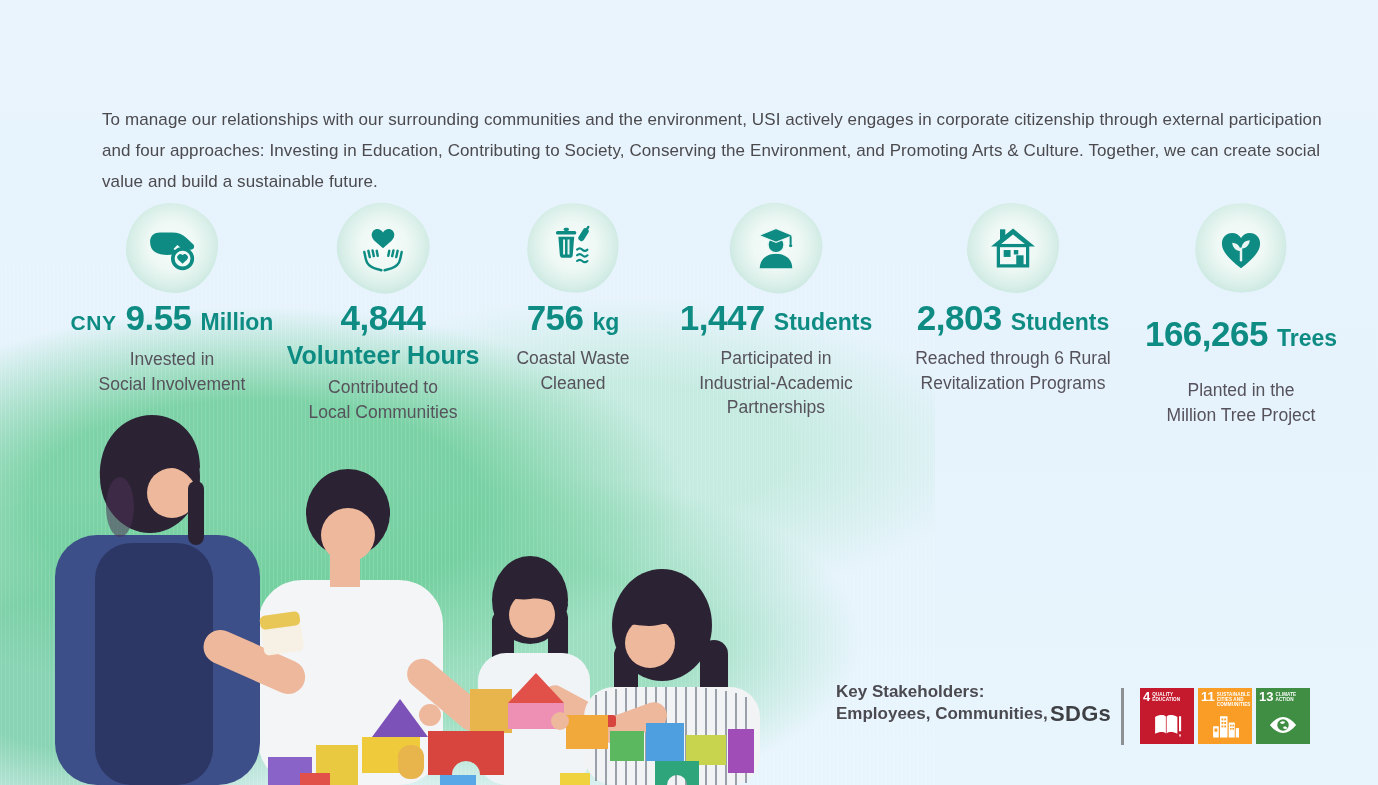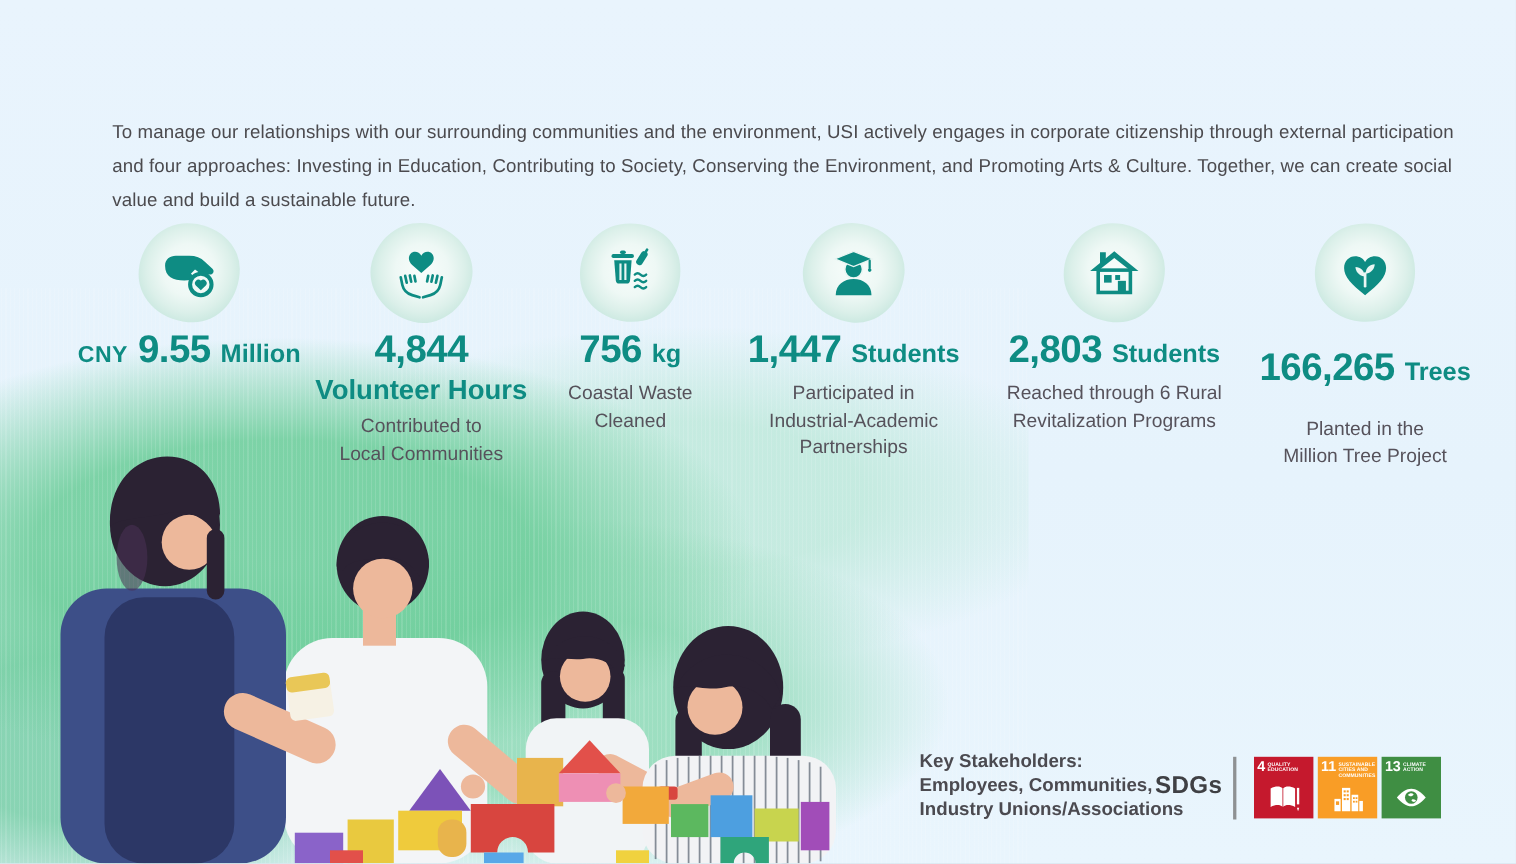--- a/index.html
+++ b/index.html
@@ -171,20 +171,22 @@
         <path d="M5 24 c0-7 5.5-11 12-11 h15 c7.5 0 13 2.2 17.5 6.5 l8.5 8 c2.6 2.5 1 6.5-2.8 6.5 h-9.2 l-7.5-5.6 -4.6 4.8 6 5 c-3.4 1.6-8.2 2.3-13.4 2.3 -12.5 0-21.5-4-21.5-16.5 z" fill="#0E8C83"></path>
         <circle cx="45" cy="45" r="12" fill="#F0FAF7" stroke="#0E8C83" stroke-width="4.5"></circle>
         <path d="M45 51.5 l-5.6-5.4 a3.9 3.9 0 0 1 5.5-5.5 l0.1 0.1 0.1-0.1 a3.9 3.9 0 0 1 5.5 5.5 z" fill="#0E8C83"></path>
       </svg>
     </div>
     <div class="value-row">
       <span class="prefix">CNY</span>
       <span class="value">9.55</span>
       <span class="unit">Million</span>
     </div>
+    <div class="desc">Invested in
+Social Involvement</div>
   </div>
 
   <div class="stat s2">
     <div class="blob">
       <svg viewBox="0 0 64 64">
         <path d="M32 13 c-2.3-4.8-8.6-6-12-2.2 -3.2 3.6-2.2 9 1.8 12.6 l10.2 8.9 10.2-8.9 c4-3.6 5-9 1.8-12.6 -3.4-3.8-9.7-2.6-12 2.2 z" fill="#0E8C83"></path>
         <g fill="none" stroke="#0E8C83" stroke-width="3" stroke-linecap="round">
           <path d="M9 37 l1.8 8.6 c1.2 5.6 5.2 9.6 11 11.4 l8.2 2.4"></path>
           <path d="M14 35.5 l1.7 7.6"></path>
             <path d="M19.2 35 l1.5 7"></path>
@@ -282,21 +284,20 @@
       <span class="value">166,265</span>
       <span class="unit">Trees</span>
     </div>
     <div class="desc">Planted in the
 Million Tree Project</div>
   </div>
 
   <div class="stakeholders">
     <div>Key Stakeholders:</div>
     <div>Employees, Communities,</div>
-    <div>Industry Unions/Associations</div>
   </div>
 
   <div class="sdgs-label">SDGs</div>
   <div class="sdg-divider"></div>
 
   <div class="sdg-tiles">
     <div class="tile tile-4">
       <div class="tile-head">
         <span class="tile-num">4</span>
         <span class="tile-name">Quality Education</span>

